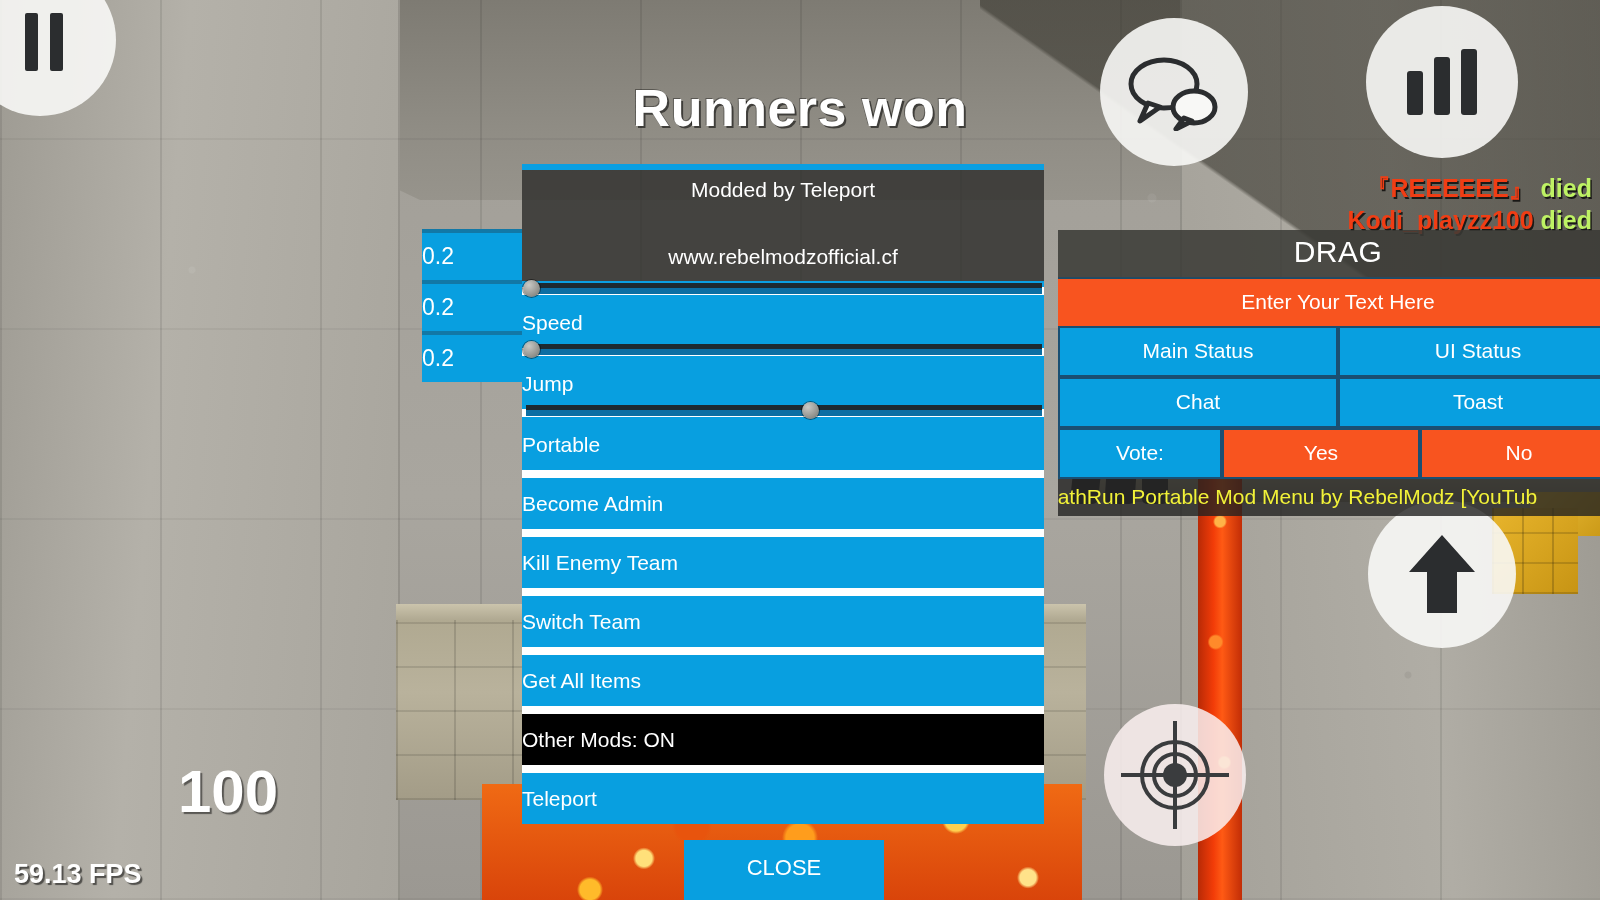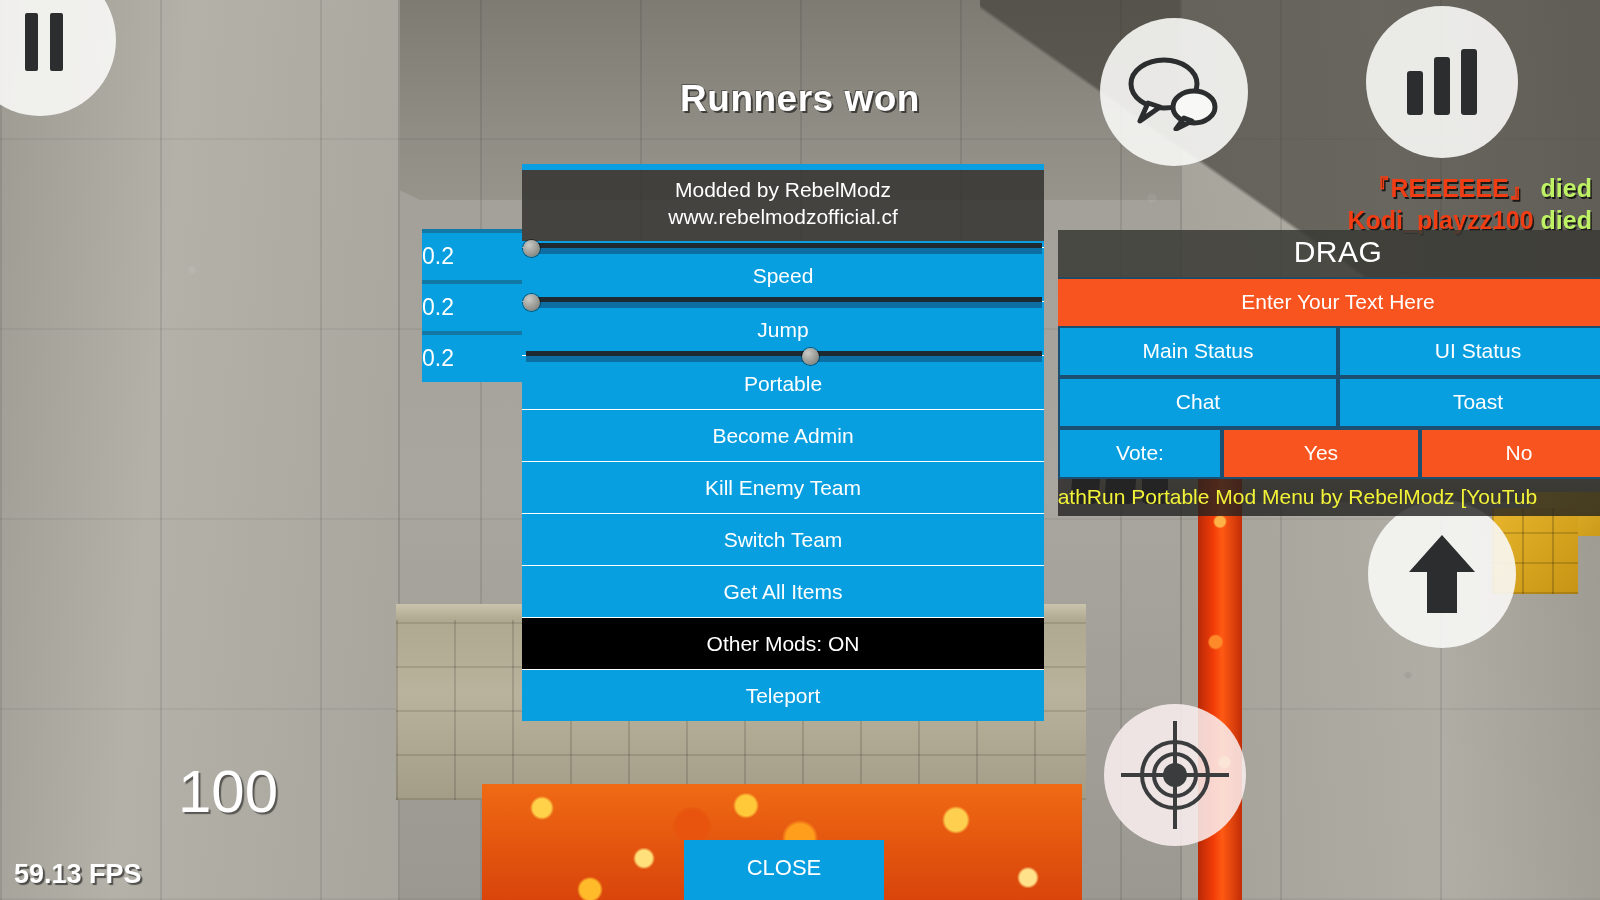--- a/index.html
+++ b/index.html
@@ -126,27 +126,27 @@
   .crate2 {
     position: absolute; left: 1530px; top: 492px; width: 70px; height: 44px;
     background: linear-gradient(135deg,#efc03a,#cb9a18);
   }
 
   
   .hud-title {
     position: absolute; left: 0; right: 0; top: 78px;
     text-align: center;
     color: #fff;
-    font-size: 37px; font-weight: bold;
+    font-size: 52px; font-weight: bold;
     letter-spacing: .5px;
     text-shadow: 2px 2px 0 rgba(0,0,0,.55), -1px -1px 0 rgba(0,0,0,.35);
   }
   .hud-health {
     position: absolute; left: 178px; bottom: 74px;
-    color: #fff; font-size: 60px; font-weight: normal;
+    color: #fff; font-size: 60px; font-weight: bold;
     text-shadow: 2px 2px 1px rgba(0,0,0,.5);
   }
   .hud-fps {
     position: absolute; left: 14px; bottom: 10px;
     color: #fff; font-size: 27px; font-weight: bold;
     text-shadow: 2px 2px 1px rgba(0,0,0,.55);
   }
 
   
   .killfeed {
@@ -188,33 +188,33 @@
   }
   .mm-topline { height: 6px; background: #0A9FE2; }
   .mm-header {
     background: rgba(46,46,44,.82);
     color: #fff;
     text-align: center;
     font-size: 21px;
     padding: 7px 0 10px;
     line-height: 1.28;
   }
-  .mm-headline2 { display: block; }
+  .mm-headline2 { display: block; margin-top: 40px; }
   .mm-underline { height: 6px; background: #0A9FE2; }
 
   .mm-row { position: relative; }
   .mm-btn {
     position: relative;
     display: block; width: 100%;
     background: #089FE0;
     color: #fff;
     font-size: 21px;
-    text-align: center;
+    text-align: left;
     border: none;
-    border-top: 1px solid #ffffff;
+    border-top: 8px solid #ffffff;
     padding: 14px 0 13px;
     cursor: pointer;
     font-family: "Liberation Sans", sans-serif;
   }
   .mm-btn.green { background: #000000; }
   .mm-btn.sliderrow { padding-top: 16px; }
 
   
   .mm-slider {
     position: absolute; left: 4px; right: 2px; top: -4px; height: 11px;
@@ -368,21 +368,21 @@
   </div>
 
   <div class="val-box vb1">0.2</div>
   <div class="val-box vb2">0.2</div>
   <div class="val-box vb3">0.2</div>
 
   <div class="mod-menu">
     <div class="mm-topline"></div>
 
     <div class="mm-header">
-      <span>Modded by RebelModz</span>
+      <span>Modded by Teleport</span>
       <span class="mm-headline2">www.rebelmodzofficial.cf</span>
     </div>
     <div class="mm-underline"></div>
 
     <div class="mm-row">
       <div class="mm-slider">
         <div class="mm-knob" id="knob-speed" style="left: calc(1% - 8px);"></div>
       </div>
       <button class="mm-btn sliderrow">Speed</button>
     </div>

